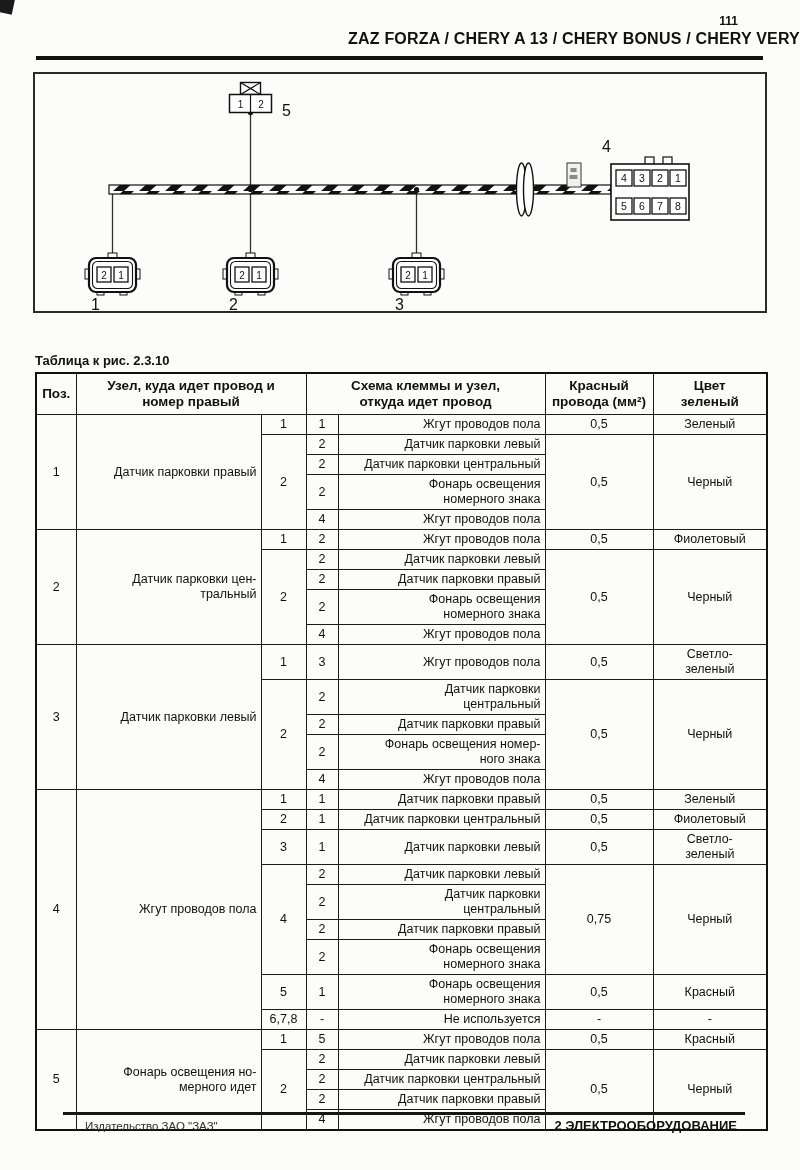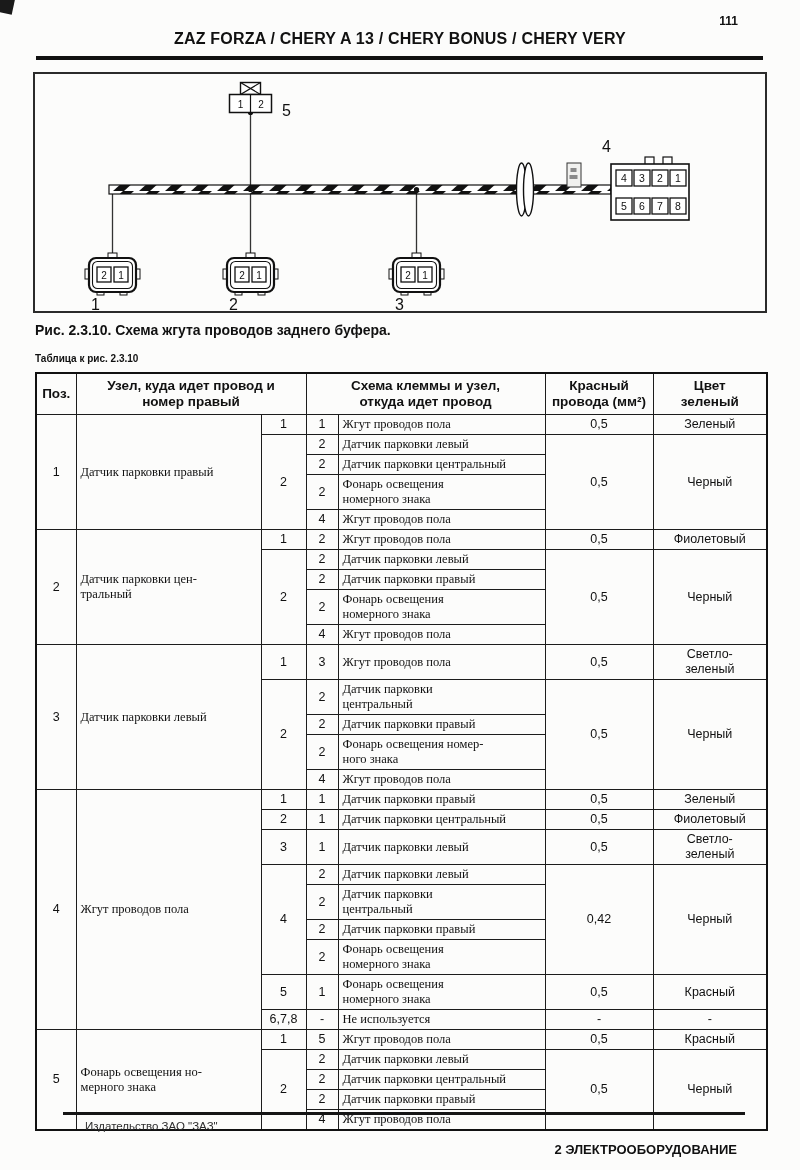--- a/index.html
+++ b/index.html
@@ -6,53 +6,53 @@
   html,body { background:#e9e9e7; }
   body { font-family:"Liberation Sans", sans-serif; }
   .page {
     position:relative; width:800px; height:1170px;
     background:#fcfcfb; overflow:hidden; color:#111;
   }
   
   .corner-mark { position:absolute; left:-6px; top:-7px; width:20px; height:20px; background:#1a1a1a; transform:rotate(12deg); }
 
   
-  .hdr { position:absolute; left:0; top:30px; width:100%; text-align:center; }
+  .hdr { position:absolute; left:0; top:30px; width:100%; text-align:right; }
   .hdr-title { font-size:16px; font-weight:bold; letter-spacing:.2px; }
   .page-num { position:absolute; right:62px; top:14px; font-size:12px; font-weight:bold;margin-left:11px; }
   .hdr-rule { position:absolute; left:36px; top:56px; width:727px; height:4px; background:#111; }
 
   
   .diagram-box { position:absolute; left:33px; top:72px; width:734px; height:241px; border:2px solid #2b2b2b; background:#fcfcfb; }
   svg text { font-family:"Liberation Sans", sans-serif; fill:#111; }
   svg .pin { font-size:10px; text-anchor:middle; }
   svg .pin4 { font-size:10.5px; text-anchor:middle; }
   svg .lbl { font-size:16px; }
 
   
   .fig-caption { position:absolute; left:35px; top:322px; font-size:14px; font-weight:bold; }
-  .tbl-title   { position:absolute; left:35px; top:353px; font-size:10px; font-weight:bold; }
+  .tbl-title   { position:absolute; left:35px; top:353px; font-size:13px; font-weight:bold; }
 
   
   .tbl-wrap { position:absolute; left:35px; top:372px; width:615px; }
   table.wiring { border-collapse:collapse; width:100%; table-layout:fixed; }
   table.wiring th, table.wiring td {
     border:1px solid #1c1c1c; font-size:12.5px; line-height:15px;
     padding:2px 4px; vertical-align:middle; white-space:pre-line;
     overflow:hidden;
   }
   table.wiring { border:2px solid #111; }
   table.wiring th { font-size:13.5px; font-weight:bold; text-align:center; padding:4px 2px; line-height:16px; }
   td.c { text-align:center; }
-  td.l { text-align:left; padding-left:7px;font-family:Liberation Serif, serif; }
+  td.l { text-align:right; padding-left:7px; }
 
   
   .ftr-rule { position:absolute; left:63px; top:1112px; width:682px; height:3px; background:#151515; }
   .ftr-left { position:absolute; left:85px; top:1120px; font-size:11.5px; color:#2e2e2e; }
-  .ftr-right { position:absolute; right:63px; top:1118px; font-size:13px; font-weight:bold;margin-top:24px; }
+  .ftr-right { position:absolute; right:63px; top:1118px; font-size:13px; font-weight:bold; }
 </style>
 </head>
 <body>
 
 <div class="page">
 
   <div class="corner-mark"></div>
 
   <div class="hdr">
     <span class="hdr-title">ZAZ FORZA / CHERY A 13 / CHERY BONUS / CHERY VERY</span>
@@ -170,21 +170,20 @@
         <rect x="3.5" y="3.5" width="40" height="27" rx="5" fill="none" stroke="#111" stroke-width="1.1"></rect>
         <rect x="8" y="9" width="14" height="15" fill="#fff" stroke="#111" stroke-width="1.3"></rect>
         <rect x="25" y="9" width="14" height="15" fill="#fff" stroke="#111" stroke-width="1.3"></rect>
         <text x="15" y="20.5" class="pin">2</text>
         <text x="32" y="20.5" class="pin">1</text>
         <text x="2" y="52" class="lbl">3</text>
       </g>
     </svg>
   </div>
 
-  <div class="fig-caption">Рис. 2.3.10. Схема жгута проводов заднего буфера.</div>
   <div class="tbl-title">Таблица к рис. 2.3.10</div>
 
   <div class="tbl-wrap">
     <table class="wiring">
       <colgroup>
         <col style="width:40px">
           <col style="width:185px">
           <col style="width:45px">
         <col style="width:32px">
           <col style="width:207px">
@@ -316,21 +315,21 @@
             <td class="c">1</td>
             <td class="l">Датчик парковки левый</td>
             <td class="c">0,5</td>
             <td class="c">Светло-
 зеленый</td>
           </tr>
           <tr>
             <td class="c" rowspan="4">4</td>
             <td class="c">2</td>
             <td class="l">Датчик парковки левый</td>
-            <td class="c" rowspan="4">0,42</td>
+            <td class="c" rowspan="4">0,75</td>
             <td class="c" rowspan="4">Черный</td>
           </tr>
           <tr>
             <td class="c">2</td>
             <td class="l">Датчик парковки
 центральный</td>
           </tr>
           <tr>
             <td class="c">2</td>
             <td class="l">Датчик парковки правый</td>
@@ -351,21 +350,21 @@
           <tr>
             <td class="c">6,7,8</td>
             <td class="c">-</td>
             <td class="l">Не используется</td>
             <td class="c">-</td>
             <td class="c">-</td>
           </tr>
           <tr>
             <td class="c" rowspan="5">5</td>
             <td class="l" rowspan="5">Фонарь освещения но-
-мерного знака</td>
+мерного идет</td>
             <td class="c">1</td>
             <td class="c">5</td>
             <td class="l">Жгут проводов пола</td>
             <td class="c">0,5</td>
             <td class="c">Красный</td>
           </tr>
           <tr>
             <td class="c" rowspan="4">2</td>
             <td class="c">2</td>
             <td class="l">Датчик парковки левый</td>

